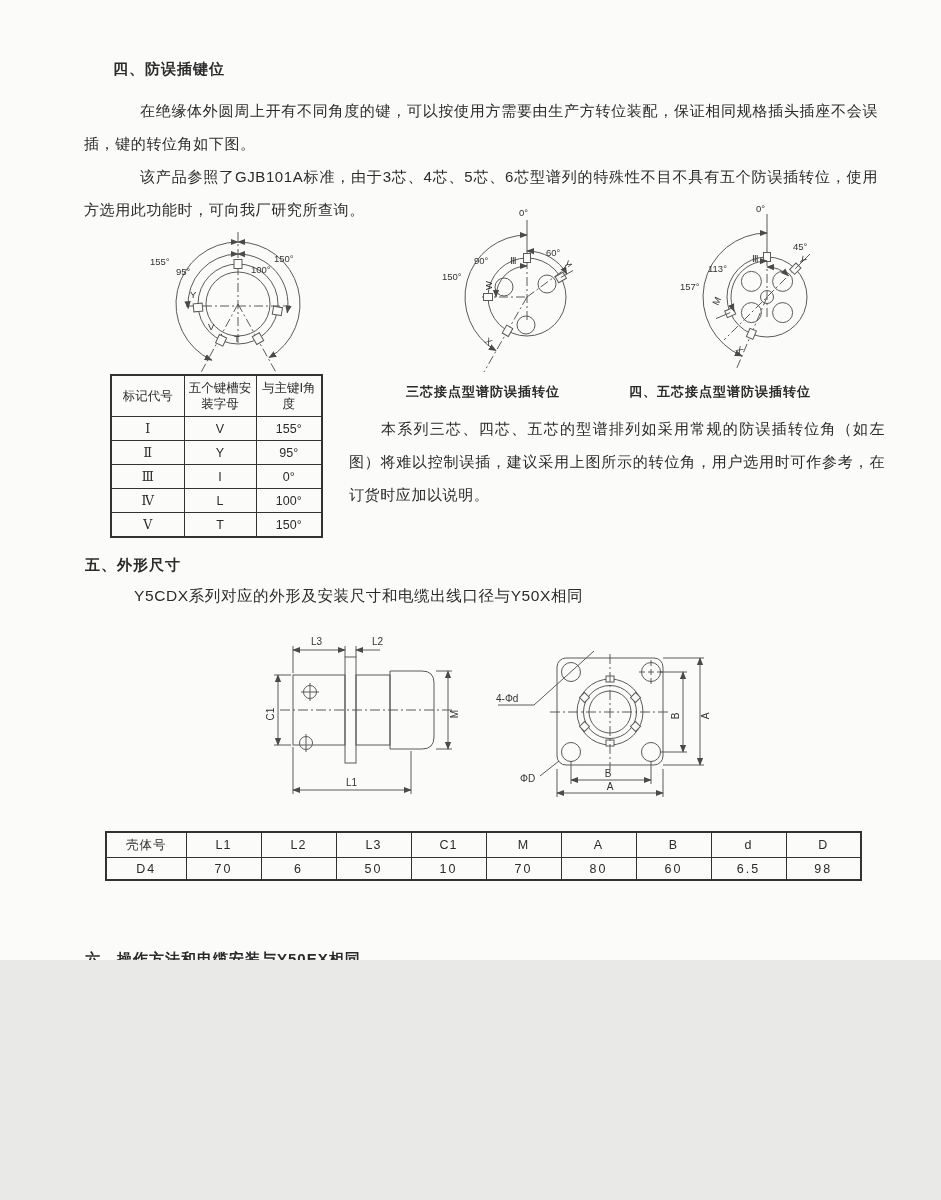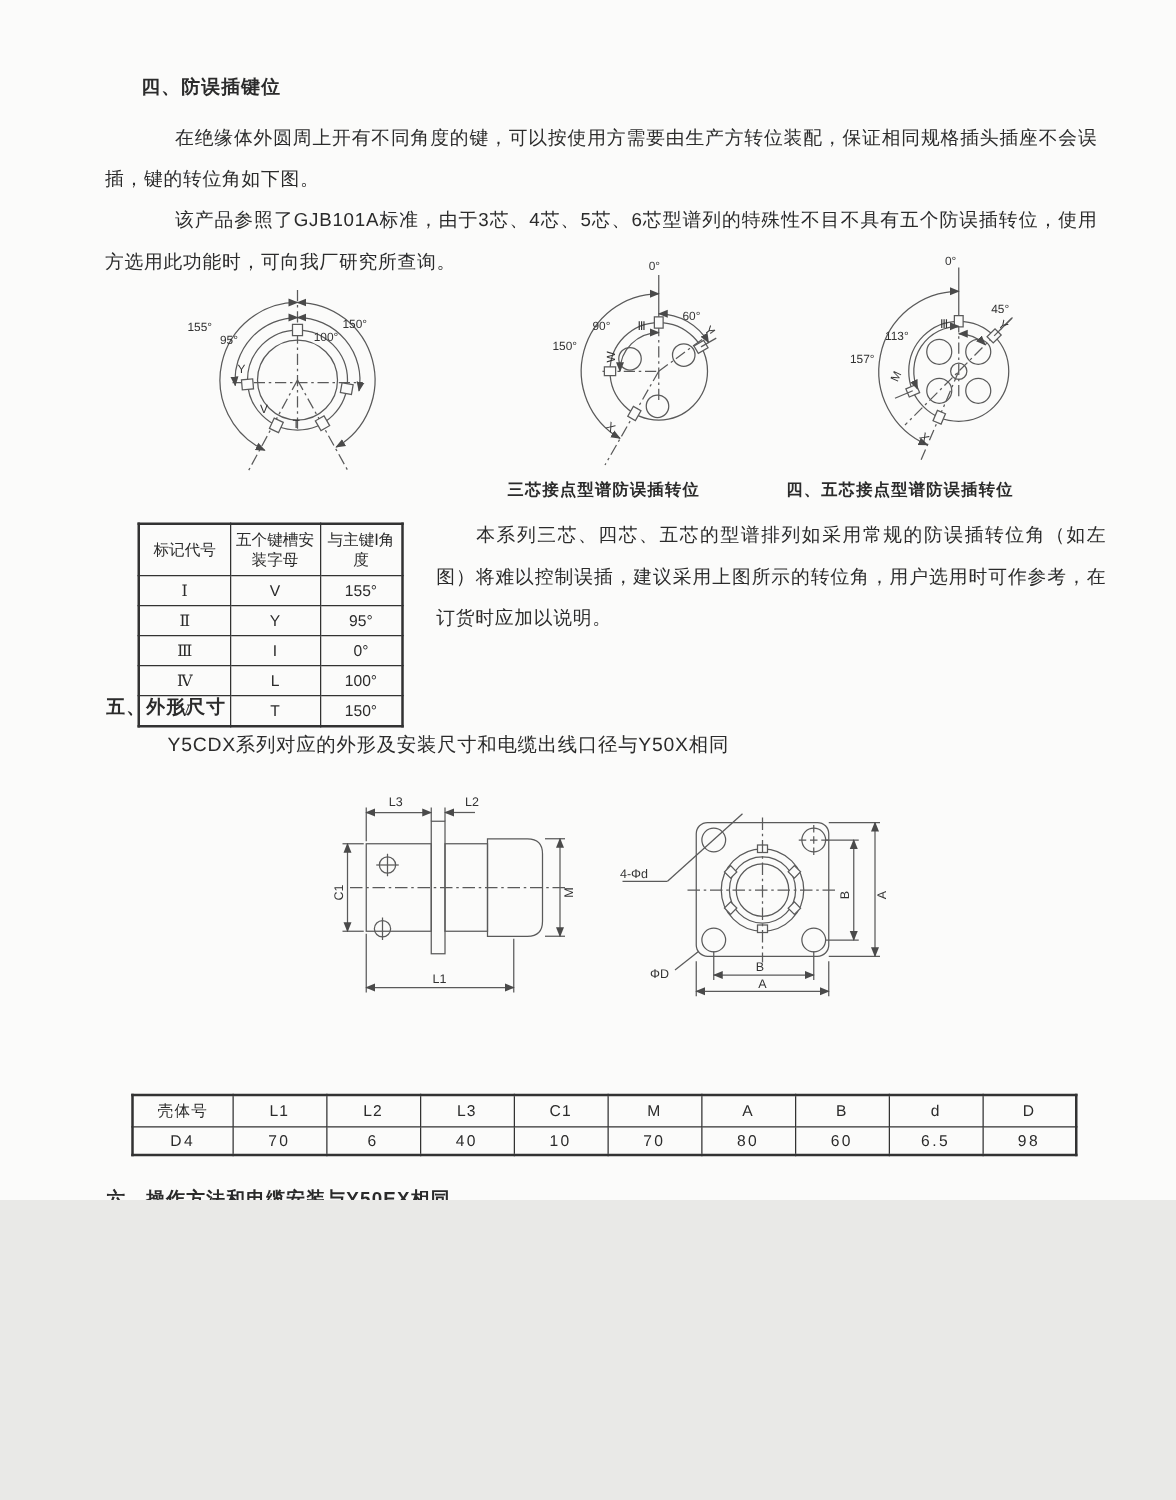--- a/index.html
+++ b/index.html
@@ -9,21 +9,21 @@
     font-family:"Liberation Sans","DejaVu Sans",sans-serif;
     overflow:hidden;
   }
   .abs{position:absolute;}
   .h{font-weight:bold;font-size:15px;letter-spacing:1px;}
   .body-text{font-size:15px;line-height:33px;letter-spacing:0.6px;text-align:justify;}
   .indent{text-indent:56px;}
   .indent2{text-indent:32px;}
   .caption{font-weight:bold;font-size:13px;letter-spacing:1px;}
   table{border-collapse:collapse;background:#fbfbfa;}
-  .doc-table{border:2.5px solid #323232;margin-top:44px;}
+  .doc-table{border:2.5px solid #323232;}
   .doc-table th,.doc-table td{
     border:1.5px solid #323232;text-align:center;vertical-align:middle;
     font-size:12.5px;font-weight:normal;padding:0 3px;color:#2b2b2b;
   }
   .keytable{width:211px;table-layout:fixed;}
   .keytable th{height:40px;line-height:1.3;}
   .keytable td{height:23px;}
   .roman{font-family:"Liberation Serif","DejaVu Serif",serif;font-weight:bold;font-size:13px;}
   .dimtable{width:756px;table-layout:fixed;}
   .dimtable th{height:24px;letter-spacing:1px;}
@@ -332,21 +332,21 @@
         <th>B</th>
         <th>d</th>
         <th>D</th>
       </tr>
     </thead>
     <tbody>
       <tr>
         <td>D4</td>
         <td>70</td>
         <td>6</td>
-        <td>40</td>
+        <td>50</td>
         <td>10</td>
         <td>70</td>
         <td>80</td>
         <td>60</td>
         <td>6.5</td>
         <td>98</td>
       </tr>
     </tbody>
   </table>
 

